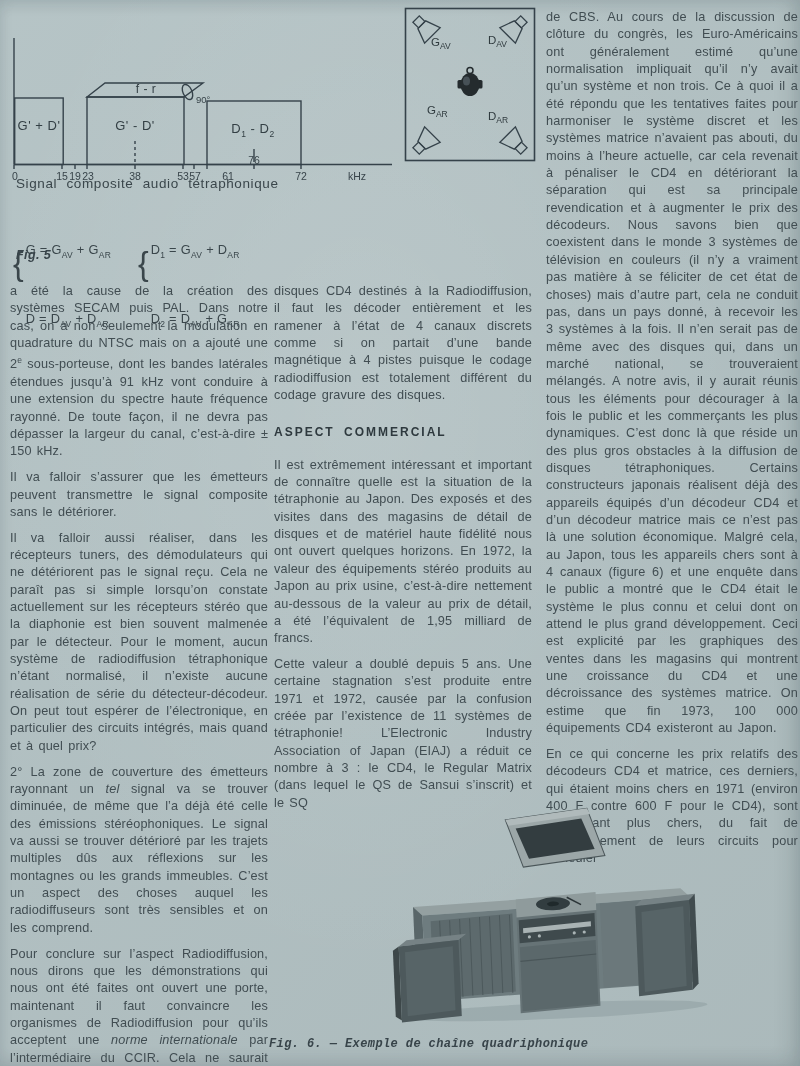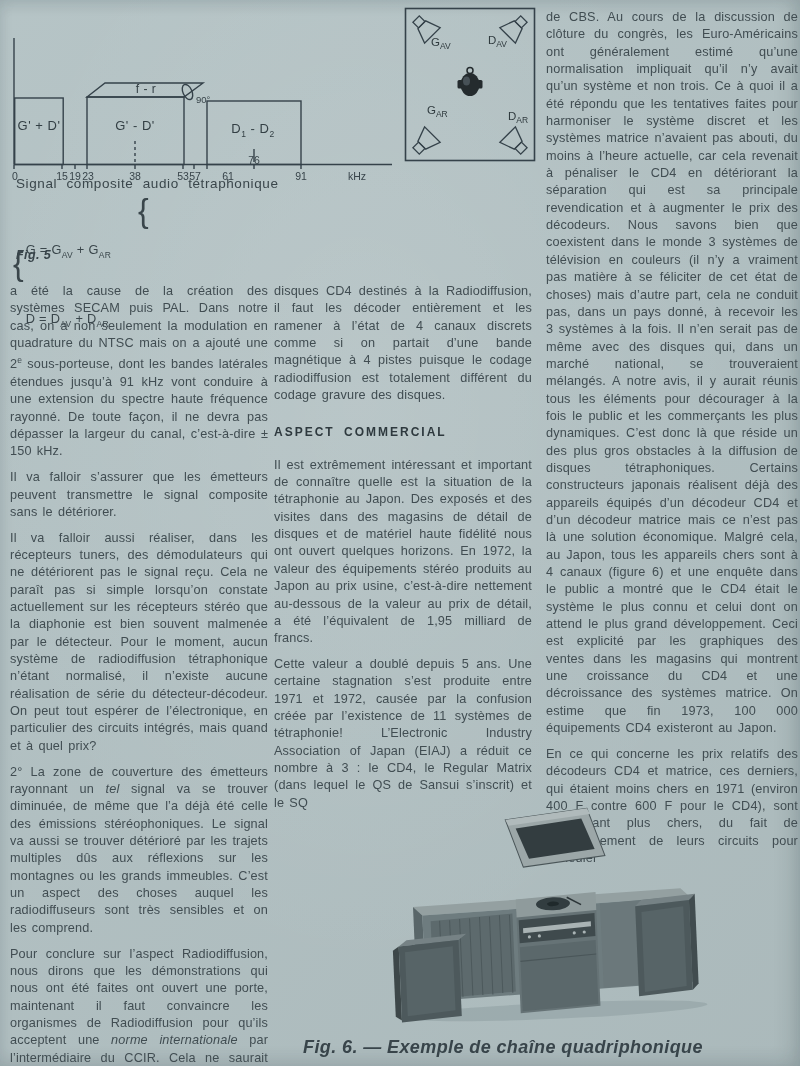--- a/index.html
+++ b/index.html
@@ -89,33 +89,37 @@
 
     <div class="lbl tick-label" style="left:15px;top:170px;">0</div>
     <div class="lbl tick-label" style="left:62px;top:170px;">15</div>
     <div class="lbl tick-label" style="left:75px;top:170px;">19</div>
     <div class="lbl tick-label" style="left:88px;top:170px;">23</div>
     <div class="lbl tick-label" style="left:135px;top:170px;">38</div>
     <div class="lbl tick-label" style="left:183px;top:170px;">53</div>
     <div class="lbl tick-label" style="left:195px;top:170px;">57</div>
     <div class="lbl tick-label" style="left:208px;top:170px;margin-left:20px;">61</div>
     <div class="lbl tick-label" style="left:254px;top:154px;">76</div>
-    <div class="lbl tick-label" style="left:301px;top:170px;">91</div>
+    <div class="lbl tick-label" style="left:301px;top:170px;">72</div>
     <div class="lbl unit-label" style="left:320px;top:170px;padding-left:28px;">kHz</div>
 
     <div class="fig5-title">Signal composite audio tétraphonique</div>
     <div class="eq-group" style="left:13px;top:194px;">
       <span class="eq-brace">{</span>
       <span class="eq-lines">
         <span class="eq">G = G<sub>AV</sub> + G<sub>AR</sub></span>
         <span class="eq">D = D<sub>AV</sub> + D<sub>AR</sub></span>
       </span>
     </div>
     <div class="eq-group" style="left:138px;top:194px;">
       <span class="eq-brace">{</span>
+      <span class="eq-lines">
+        <span class="eq">D<sub>1</sub> = G<sub>AV</sub> + D<sub>AR</sub></span>
+        <span class="eq">D<sub>2</sub> = D<sub>AV</sub> + G<sub>AR</sub></span>
+      </span>
     </div>
     <div class="fig-caption" style="left:16px;top:248px;font-style:italic;">Fig. 5</div>
   </div>
 
   <div class="spk-diagram">
     <svg width="134" height="158" viewBox="0 0 134 158">
       <rect x="2.5" y="2.5" width="129" height="152" fill="none" stroke="#35424a" stroke-width="1.6"></rect>
       <g fill="none" stroke="#35424a" stroke-width="1.3">
         <g transform="translate(23,23) rotate(-45)">
           <rect x="-4.5" y="-14" width="9" height="8"></rect>
@@ -138,21 +142,21 @@
         <circle cx="67" cy="64.5" r="3" fill="none" stroke="#242b2e" stroke-width="1.5"></circle>
         <rect x="54.5" y="74" width="5" height="8.5" rx="1.5" fill="#242b2e"></rect>
         <rect x="74.5" y="74" width="5" height="8.5" rx="1.5" fill="#242b2e"></rect>
         <ellipse cx="67" cy="78.5" rx="9.5" ry="11.5" fill="#242b2e"></ellipse>
         <ellipse cx="63.5" cy="75" rx="3.5" ry="4.5" fill="#4d585e" opacity="0.85"></ellipse>
       </g>
     </svg>
     <div class="spk-label" style="left:28px;top:30px;">G<sub>AV</sub></div>
     <div class="spk-label" style="left:85px;top:28px;">D<sub>AV</sub></div>
     <div class="spk-label" style="left:24px;top:98px;">G<sub>AR</sub></div>
-    <div class="spk-label" style="left:85px;top:104px;margin-left:20px;">D<sub>AR</sub></div>
+    <div class="spk-label" style="left:85px;top:104px;">D<sub>AR</sub></div>
   </div>
 
   <div class="col col-left">
       <p>a été la cause de la création des systèmes SECAM puis PAL. Dans notre cas, on a non seulement la modulation en quadrature du NTSC mais on a ajouté une 2<sup>e</sup> sous-porteuse, dont les bandes latérales étendues jusqu’à 91 kHz vont conduire à une extension du spectre haute fréquence rayonné. De toute façon, il ne devra pas dépasser la largeur du canal, c’est-à-dire ± 150 kHz.</p>
       <p>Il va falloir s’assurer que les émetteurs peuvent transmettre le signal composite sans le détériorer.</p>
       <p>Il va falloir aussi réaliser, dans les récepteurs tuners, des démodulateurs qui ne détériorent pas le signal reçu. Cela ne paraît pas si simple lorsqu’on constate actuellement sur les récepteurs stéréo que la diaphonie est bien souvent malmenée par le détecteur. Pour le moment, aucun système de radiodiffusion tétraphonique n’étant normalisé, il n’existe aucune réalisation de série du détecteur-décodeur. On peut tout espérer de l’électronique, en particulier des circuits intégrés, mais quand et à quel prix?</p>
       <p>2° La zone de couverture des émetteurs rayonnant un <i>tel</i> signal va se trouver diminuée, de même que l’a déjà été celle des émissions stéréophoniques. Le signal va aussi se trouver détérioré par les trajets multiples dûs aux réflexions sur les montagnes ou les grands immeubles. C’est un aspect des choses auquel les radiodiffuseurs sont très sensibles et on les comprend.</p>
       <p>Pour conclure sur l’aspect Radiodiffusion, nous dirons que les démonstrations qui nous ont été faites ont ouvert une porte, maintenant il faut convaincre les organismes de Radiodiffusion pour qu’ils acceptent une <i>norme internationale</i> par l’intermédiaire du CCIR. Cela ne saurait être obtenu dans un délai rapproché lorsqu’on connaît la lenteur et la prudence des instances internationales.</p>
     </div>
   <div class="col col-mid">
@@ -216,15 +220,15 @@
         <polygon points="252,110 306,106 306,196 252,200" fill="#4d595c"></polygon>
         <polygon points="258,116 300,112 300,192 258,196" fill="#576467"></polygon>
 
         <polygon points="14,140 74,136 82,130 22,134" fill="#768285"></polygon>
         <polygon points="8,144 14,140 14,214 8,210" fill="#3d4749"></polygon>
         <polygon points="14,140 74,136 74,212 14,216" fill="#4d595c"></polygon>
         <polygon points="20,146 68,142 68,206 20,210" fill="#576467"></polygon>
       </g>
     </svg>
   </div>
-  <div class="fig-caption" style="left:303px;top:1037px;font-size:18px;">Fig. 6. — Exemple de chaîne quadriphonique</div>
+  <div class="fig-caption" style="left:269px;top:1037px;font-size:12px;font-family:Liberation Mono, monospace;">Fig. 6. — Exemple de chaîne quadriphonique</div>
 
 </div>
 
 </body></html>

